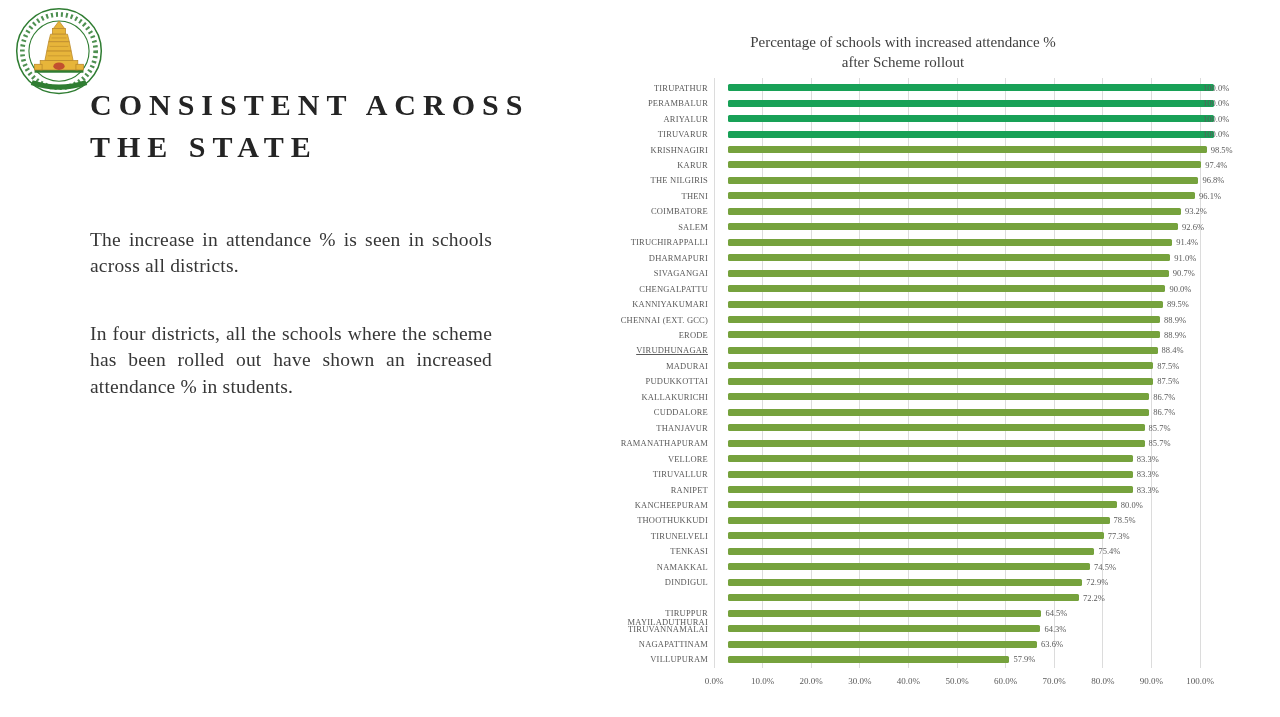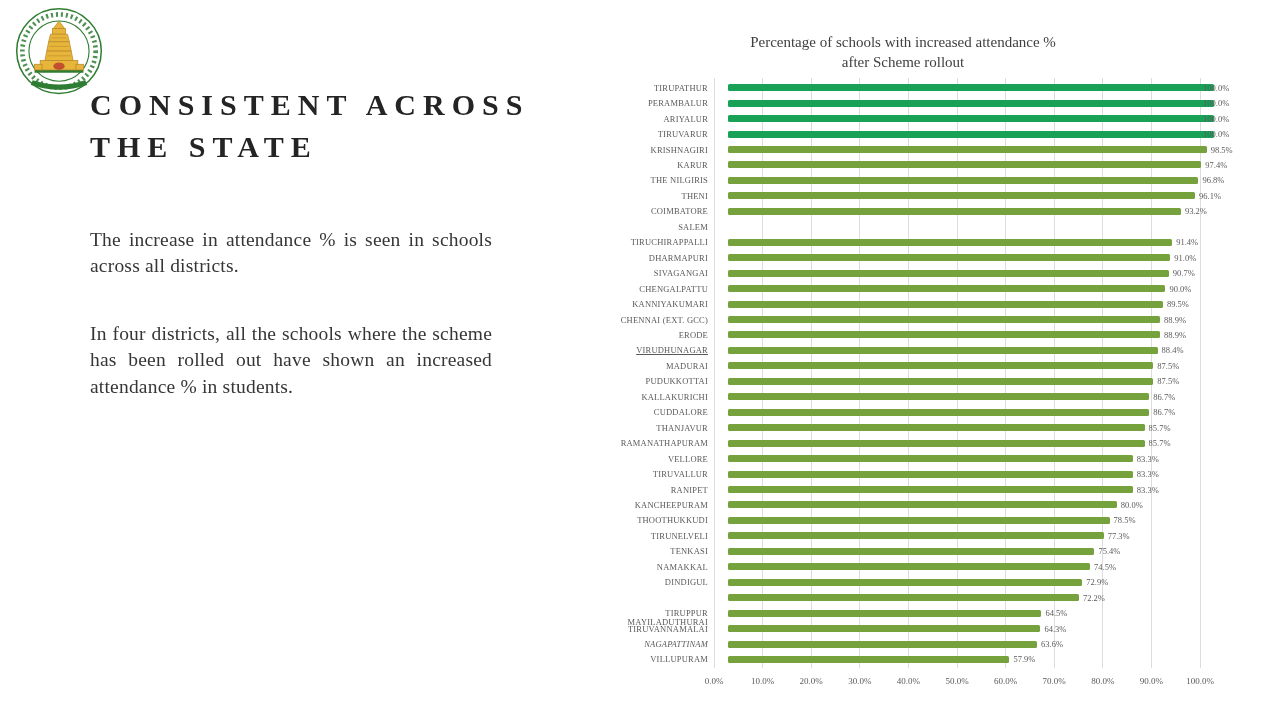--- a/index.html
+++ b/index.html
@@ -166,20 +166,24 @@
         </div>
         <div class="bar-row">
           <div class="row-label" style="color: rgb(90, 90, 90);">COIMBATORE</div>
           <div class="track">
             <div class="bar" style="width: 93.2%; background: rgb(118, 162, 61);"></div>
             <span class="value-label" style="color: rgb(90, 90, 90); left: calc(93.2% + 4px);">93.2%</span>
           </div>
         </div>
         <div class="bar-row">
           <div class="row-label" style="color: rgb(90, 90, 90);">SALEM</div>
+          <div class="track">
+            <div class="bar" style="width: 92.6%; background: rgb(118, 162, 61);"></div>
+            <span class="value-label" style="color: rgb(90, 90, 90); left: calc(92.6% + 4px);">92.6%</span>
+          </div>
         </div>
         <div class="bar-row">
           <div class="row-label" style="color: rgb(90, 90, 90);">TIRUCHIRAPPALLI</div>
           <div class="track">
             <div class="bar" style="width: 91.4%; background: rgb(118, 162, 61);"></div>
             <span class="value-label" style="color: rgb(90, 90, 90); left: calc(91.4% + 4px);">91.4%</span>
           </div>
         </div>
         <div class="bar-row">
           <div class="row-label" style="color: rgb(90, 90, 90);">DHARMAPURI</div>
@@ -350,21 +354,21 @@
           </div>
         </div>
         <div class="bar-row">
           <div class="row-label" style="color: rgb(90, 90, 90);">TIRUVANNAMALAI</div>
           <div class="track">
             <div class="bar" style="width: 64.3%; background: rgb(118, 162, 61);"></div>
             <span class="value-label" style="color: rgb(90, 90, 90); left: calc(64.3% + 4px);">64.3%</span>
           </div>
         </div>
         <div class="bar-row">
-          <div class="row-label" style="color: rgb(90, 90, 90); font-style: italic;">NAGAPATTINAM</div>
+          <div class="row-label" style="color: rgb(90, 90, 90);">NAGAPATTINAM</div>
           <div class="track">
             <div class="bar" style="width: 63.6%; background: rgb(118, 162, 61);"></div>
             <span class="value-label" style="color: rgb(90, 90, 90); left: calc(63.6% + 4px);">63.6%</span>
           </div>
         </div>
         <div class="bar-row">
           <div class="row-label" style="color: rgb(90, 90, 90);">VILLUPURAM</div>
           <div class="track">
             <div class="bar" style="width: 57.9%; background: rgb(118, 162, 61);"></div>
             <span class="value-label" style="color: rgb(90, 90, 90); left: calc(57.9% + 4px);">57.9%</span>

